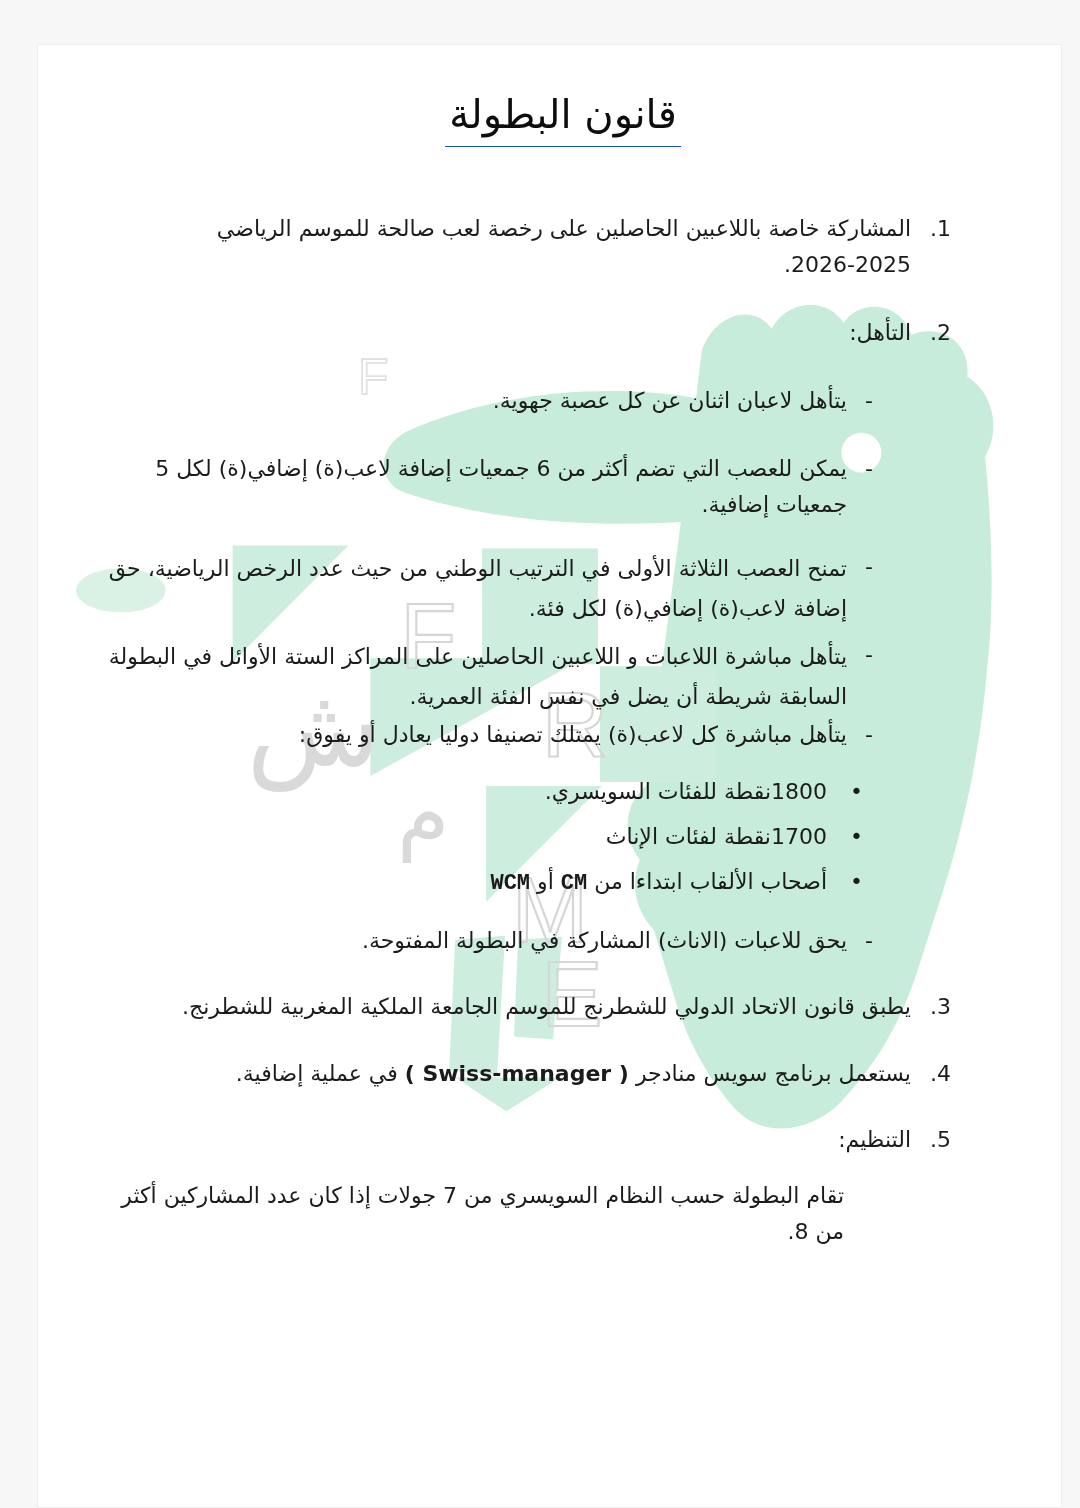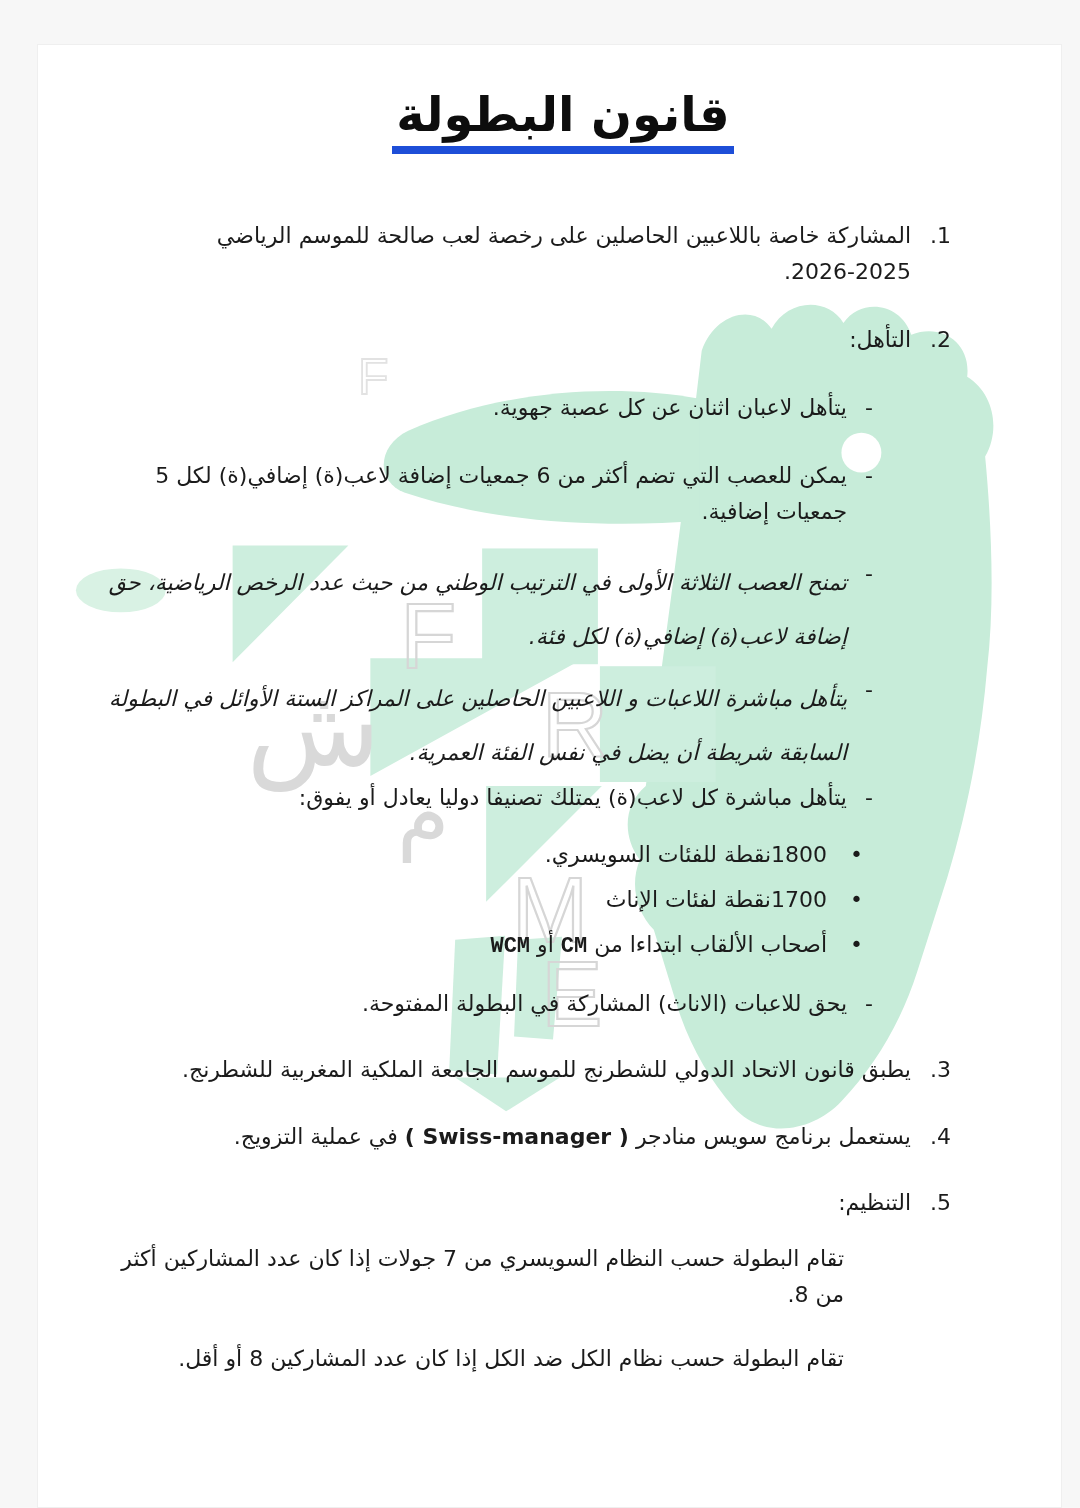--- a/index.html
+++ b/index.html
@@ -21,38 +21,38 @@
     position:relative;z-index:1;
     direction:rtl;
     padding:45px 110px 0 55px;
     color:#1b1b1b;
     font-size:22px;line-height:36px;
     text-align:right;
   }
   .title-wrap{text-align:center;margin:0 0 64px 0;transform:translateX(41px);}
   .title-wrap h1{
     display:inline-block;margin:0;
-    font-size:48px;line-height:48px;font-weight:bold;
+    font-size:40px;line-height:48px;font-weight:normal;
     color:#0d0d0d;
-    border-bottom:8px solid #1d4ed8;
+    border-bottom:1px solid #1d4ed8;
     padding:0 4px 8px 4px;
   }
   .row{display:flex;gap:10px;}
   .row .mk{flex:none;min-width:26px;}
   .row .txt{flex:1;}
   .num-item .mk{min-width:30px;}
   .bullet{margin-right:78px;gap:14px;}
   .bullet .mk{min-width:12px;}
   .rating{margin-right:88px;gap:10px;line-height:45px;}
-  .lh54 .txt{line-height:54px;font-style:italic;}
+  .lh54 .txt{line-height:40px;}
   .b-strong{font-weight:bold;font-family:Liberation Mono, monospace;}
   .ltr-chunk{direction:ltr;unicode-bidi:isolate;font-weight:bold;}
   .para{margin-right:107px;}
   .mb32{margin-bottom:32px;} .mb31{margin-bottom:31px;} .mb30{margin-bottom:30px;}
-  .mb28{margin-bottom:28px;} .mb26{margin-bottom:26px;} .mb20{margin-bottom:20px;}
+  .mb28{margin-bottom:15px;} .mb26{margin-bottom:26px;} .mb20{margin-bottom:20px;}
   .mb16{margin-bottom:16px;} .mb8{margin-bottom:8px;}  .mb0{margin-bottom:0;}
   .mt17{margin-top:17px;}
   .wm-letter{font-family:"Liberation Sans",sans-serif;}
 </style>
 </head>
 <body>
 
 <div class="page">
 
   <svg class="watermark" viewBox="0 0 1025 1464">
@@ -170,25 +170,24 @@
       <span class="txt">يحق للاعبات (الاناث) المشاركة في البطولة المفتوحة.</span>
     </div>
 
     <div class="row num-item mb31">
       <span class="mk">3.</span>
       <span class="txt">يطبق قانون الاتحاد الدولي للشطرنج للموسم الجامعة الملكية المغربية للشطرنج.</span>
     </div>
 
     <div class="row num-item mb30">
       <span class="mk">4.</span>
-      <span class="txt"><span>يستعمل برنامج سويس منادجر </span><span class="ltr-chunk">( Swiss-manager )</span><span> في عملية التزويج.</span></span>
+      <span class="txt"><span>يستعمل برنامج سويس منادجر </span><span class="ltr-chunk">( Swiss-manager )</span><span> في عملية إضافية.</span></span>
     </div>
 
     <div class="row num-item mb20">
       <span class="mk">5.</span>
       <span class="txt">التنظيم:</span>
     </div>
 
     <div class="para mb28">تقام البطولة حسب النظام السويسري من 7 جولات إذا كان عدد المشاركين أكثر من 8.</div>
-    <div class="para mb26">تقام البطولة حسب نظام الكل ضد الكل إذا كان عدد المشاركين 8 أو أقل.</div>
 
   </div>
 </div>
 
 </body></html>

